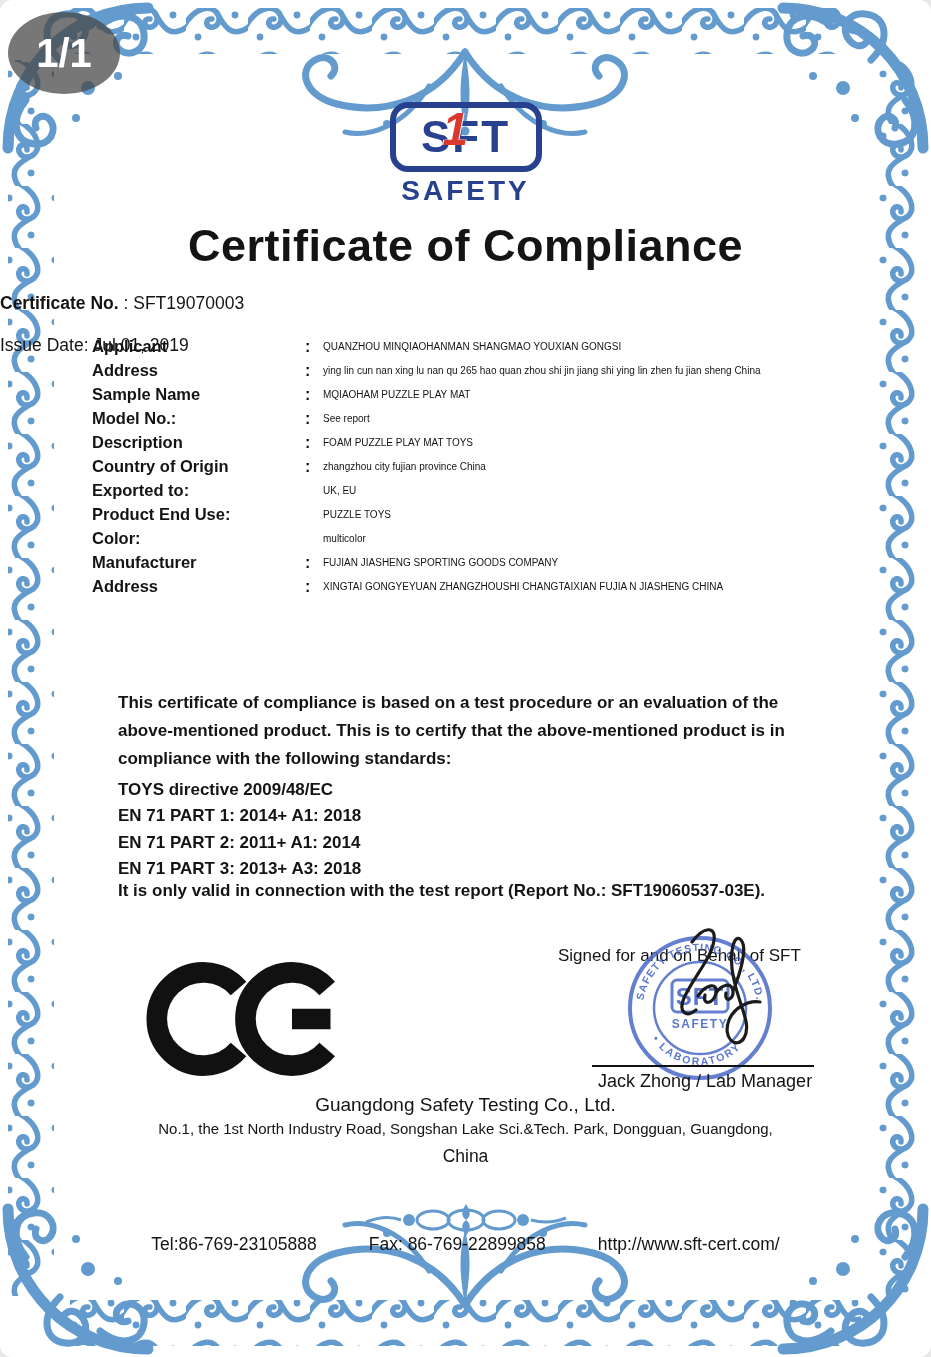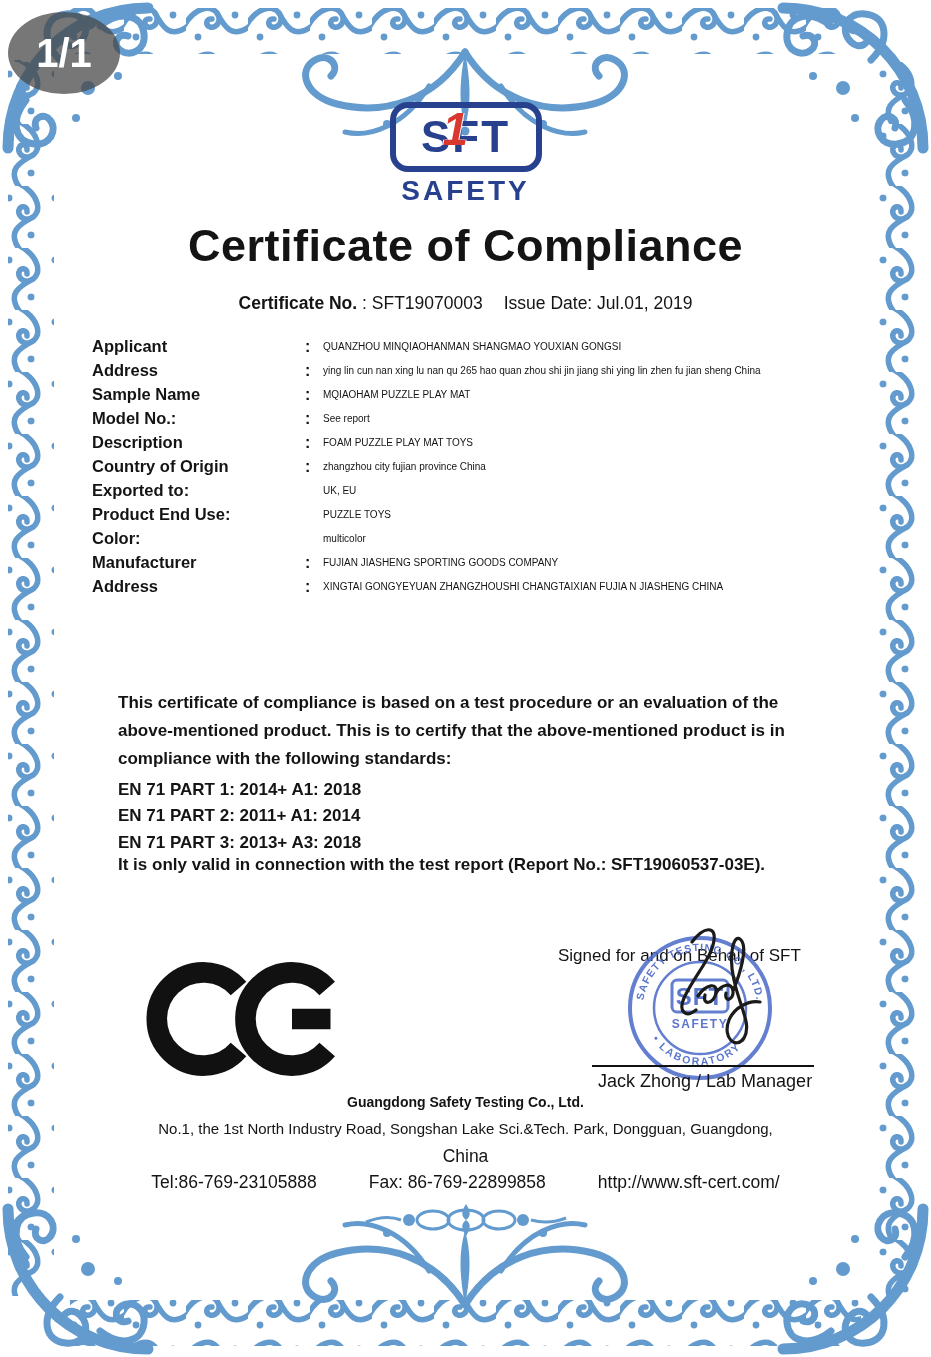--- a/index.html
+++ b/index.html
@@ -1,19 +1,19 @@
 <!DOCTYPE html>
 <html><head>
 <meta charset="utf-8">
 <style>
   html,body{margin:0;padding:0;background:#e8e8e8;}
   .page{
     position:relative;width:931px;height:1357px;margin:0 auto;
     background:#ffffff;overflow:hidden;
-    font-family:"Liberation Sans","DejaVu Sans",sans-serif;color:#141414;
+    font-family:"Liberation Sans","DejaVu Sans",sans-serif;color:#141414;border-radius:12px;
   }
   .abs{position:absolute;}
   
   .border-svg{position:absolute;inset:0;width:931px;height:1357px;pointer-events:none;z-index:0;}
   
   .page-badge{
     left:8px;top:12px;width:112px;height:82px;border-radius:50%;
     background:rgba(72,72,72,0.74);color:#fff;display:flex;align-items:center;justify-content:center;
     font-size:40px;font-weight:bold;z-index:5;
   }
@@ -25,45 +25,45 @@
   }
   .logo-letters{font-size:44px;font-weight:bold;color:#28418f;letter-spacing:2px;line-height:1;}
   .logo-one{
     position:absolute;left:47px;top:-2px;color:#d9382e;font-size:46px;font-weight:bold;
     font-style:italic;line-height:1;z-index:3;text-shadow:1px 0 #fff,-1px 0 #fff;
   }
   .logo-word{display:block;margin-top:3px;font-size:28px;font-weight:bold;color:#28418f;letter-spacing:3px;}
   
   .title{top:220px;left:0;width:100%;text-align:center;font-size:45px;font-weight:bold;letter-spacing:0.5px;z-index:2;}
   
-  .meta{top:293px;left:0;width:100%;display:flex;justify-content:center;gap:21px;font-size:17.5px;z-index:2;}
+  .meta{top:293px;left:0;width:100%;display:flex;justify-content:center;gap:21px;font-size:17.5px;z-index:2;flex-direction:column;}
   .meta b{font-weight:bold;}
   
   .fields{left:92px;top:336px;width:763px;z-index:2;}
   .frow{display:flex;margin-bottom:3px;}
   .flabel{width:213px;font-weight:bold;font-size:16.5px;line-height:21px;flex:none;}
   .fcolon{width:18px;font-weight:bold;font-size:16px;line-height:21px;flex:none;}
   .fvalue{flex:1;font-size:10px;line-height:21px;}
   
   .statement{left:118px;top:648px;width:700px;font-weight:bold;font-size:17px;z-index:2;}
   .statement .intro{line-height:28px;margin-top:41px;}
   .statement .std{margin-top:5.5px;line-height:21px;}
   .statement .validity{margin-top:1px;line-height:21px;}
   
   .ce{left:146px;top:948px;z-index:2;}
   
   .signedfor{left:558px;top:946px;font-size:17px;z-index:2;}
   .stamp-svg{left:556px;top:920px;z-index:2;pointer-events:none;}
   .sigline{left:592px;top:1065px;width:222px;border-top:2px solid #111;z-index:2;}
   .signer{left:598px;top:1071px;font-size:18px;z-index:2;}
   
-  .f-company{top:1094px;left:0;width:100%;text-align:center;font-weight:bold;font-size:14px;z-index:2;}
+  .f-company{top:1094px;left:0;width:100%;text-align:center;font-weight:normal;font-size:19px;z-index:2;}
   .f-addr1{top:1120px;left:0;width:100%;text-align:center;font-size:15px;z-index:2;}
   .f-addr2{top:1146px;left:0;width:100%;text-align:center;font-size:17.5px;z-index:2;}
-  .f-contacts{top:1172px;left:0;width:100%;display:flex;justify-content:center;gap:52px;font-size:17.5px;z-index:2;}
+  .f-contacts{top:1234px;left:0;width:100%;display:flex;justify-content:center;gap:52px;font-size:17.5px;z-index:2;}
   .divider{top:1200px;left:0;width:100%;text-align:center;z-index:2;}
 </style>
 </head>
 <body>
 
 <div class="page">
 
   <svg class="border-svg" viewBox="0 0 931 1357" xmlns="http://www.w3.org/2000/svg" xmlns:xlink="http://www.w3.org/1999/xlink">
     <defs>
       <pattern id="vineH" width="62" height="46" patternUnits="userSpaceOnUse">
@@ -185,20 +185,21 @@
     </div>
     <div class="frow">
       <div class="flabel">Address</div>
       <div class="fcolon">:</div>
       <div class="fvalue">XINGTAI GONGYEYUAN ZHANGZHOUSHI CHANGTAIXIAN FUJIA N JIASHENG CHINA</div>
     </div>
   </div>
 
   <div class="abs statement">
     <div class="intro">This certificate of compliance is based on a test procedure or an evaluation of the above-mentioned product. This is to certify that the above-mentioned product is in compliance with the following standards:</div>
+    <div class="std">TOYS directive 2009/48/EC</div>
     <div class="std">EN 71 PART 1: 2014+ A1: 2018</div>
     <div class="std">EN 71 PART 2: 2011+ A1: 2014</div>
     <div class="std">EN 71 PART 3: 2013+ A3: 2018</div>
     <div class="validity">It is only valid in connection with the test report (Report No.: SFT19060537-03E).</div>
   </div>
 
   <div class="abs ce" aria-label="CE marking">
     <svg width="206" height="142" viewBox="0 0 230 158" xmlns="http://www.w3.org/2000/svg">
       <g fill="none" stroke="#111111" stroke-width="23">
         <path d="M103.3,44.9 A52,52 0 1 0 103.3,113.1"></path>

